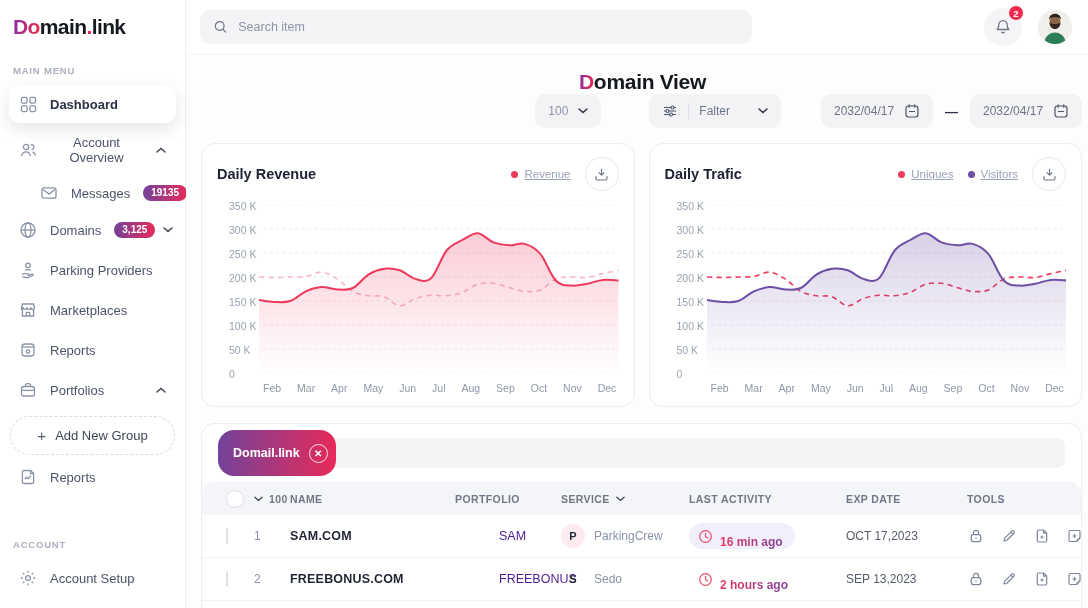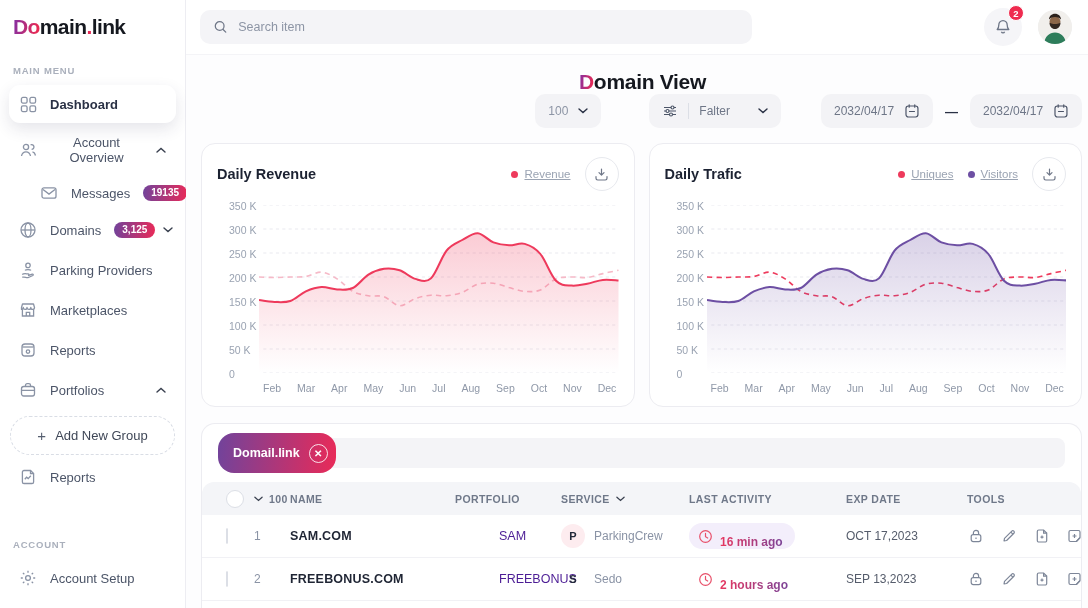--- a/index.html
+++ b/index.html
@@ -59,21 +59,21 @@
   .chart-body { display:flex; margin-top:14px; }
   .ylabels { width:42px; position:relative; height:168px; font-size:10.5px; color:#9aa3b2; }
   .ylabels div { position:absolute; left:12px; }
   .plot { flex:1; height:168px; position:relative; min-width:0; }
   .chart-svg { width:100%; height:168px; display:block; }
   .xlabels { display:flex; justify-content:space-between; padding:9px 2px 2px 46px; font-size:10.5px; color:#8f98a8; }
 
   
   .table-card { margin-top:16px; background:#fff; border:1px solid #ececf1; border-bottom:none; border-radius:14px 14px 0 0; padding:14px 16px 0; height:200px; }
   .chip-bar { height:30px; background:#f4f4f7; border-radius:8px; display:flex; align-items:center; }
-  .chip { height:40px; border-radius:16px; background:linear-gradient(95deg,#71439b,#e92a58); color:#fff; display:flex; align-items:center; gap:9px; padding:0 8px 0 15px; font-size:12.5px; font-weight:600; }
+  .chip { height:46px; border-radius:16px; background:linear-gradient(95deg,#71439b,#e92a58); color:#fff; display:flex; align-items:center; gap:9px; padding:0 8px 0 15px; font-size:12.5px; font-weight:600; }
   .chip-x { width:19px; height:19px; border-radius:50%; border:1.2px solid rgba(255,255,255,.85); display:flex; align-items:center; justify-content:center; font-size:10px; cursor:pointer; }
   .tgrid { display:grid; grid-template-columns:36px 36px 165px 106px 128px 157px 121px auto; align-items:center; padding-left:16px; }
   .thead { margin:14px -16px 0; background:#f4f5f8; border-radius:12px 12px 0 0; height:33px; font-size:10.5px; color:#6f7889; letter-spacing:0.4px; font-weight:600; }
   .thead .hcell { display:flex; align-items:center; gap:6px; }
   .trow { margin:0 -16px; height:43px; border-bottom:1px solid #f1f1f5; font-size:12.5px; }
   .checkbox { width:18px; height:18px; border:1.2px solid #dcdfe6; border-radius:9px; background:#fff; margin-left:8px; cursor:pointer; }
   .numcell { color:#8a93a5; font-size:12px; }
   .namecell { font-weight:700; color:#1f2534; letter-spacing:0.2px; }
   .portcell { color:#4c1d95;margin-left:44px; }
   .svc { display:flex; align-items:center; gap:9px; }

